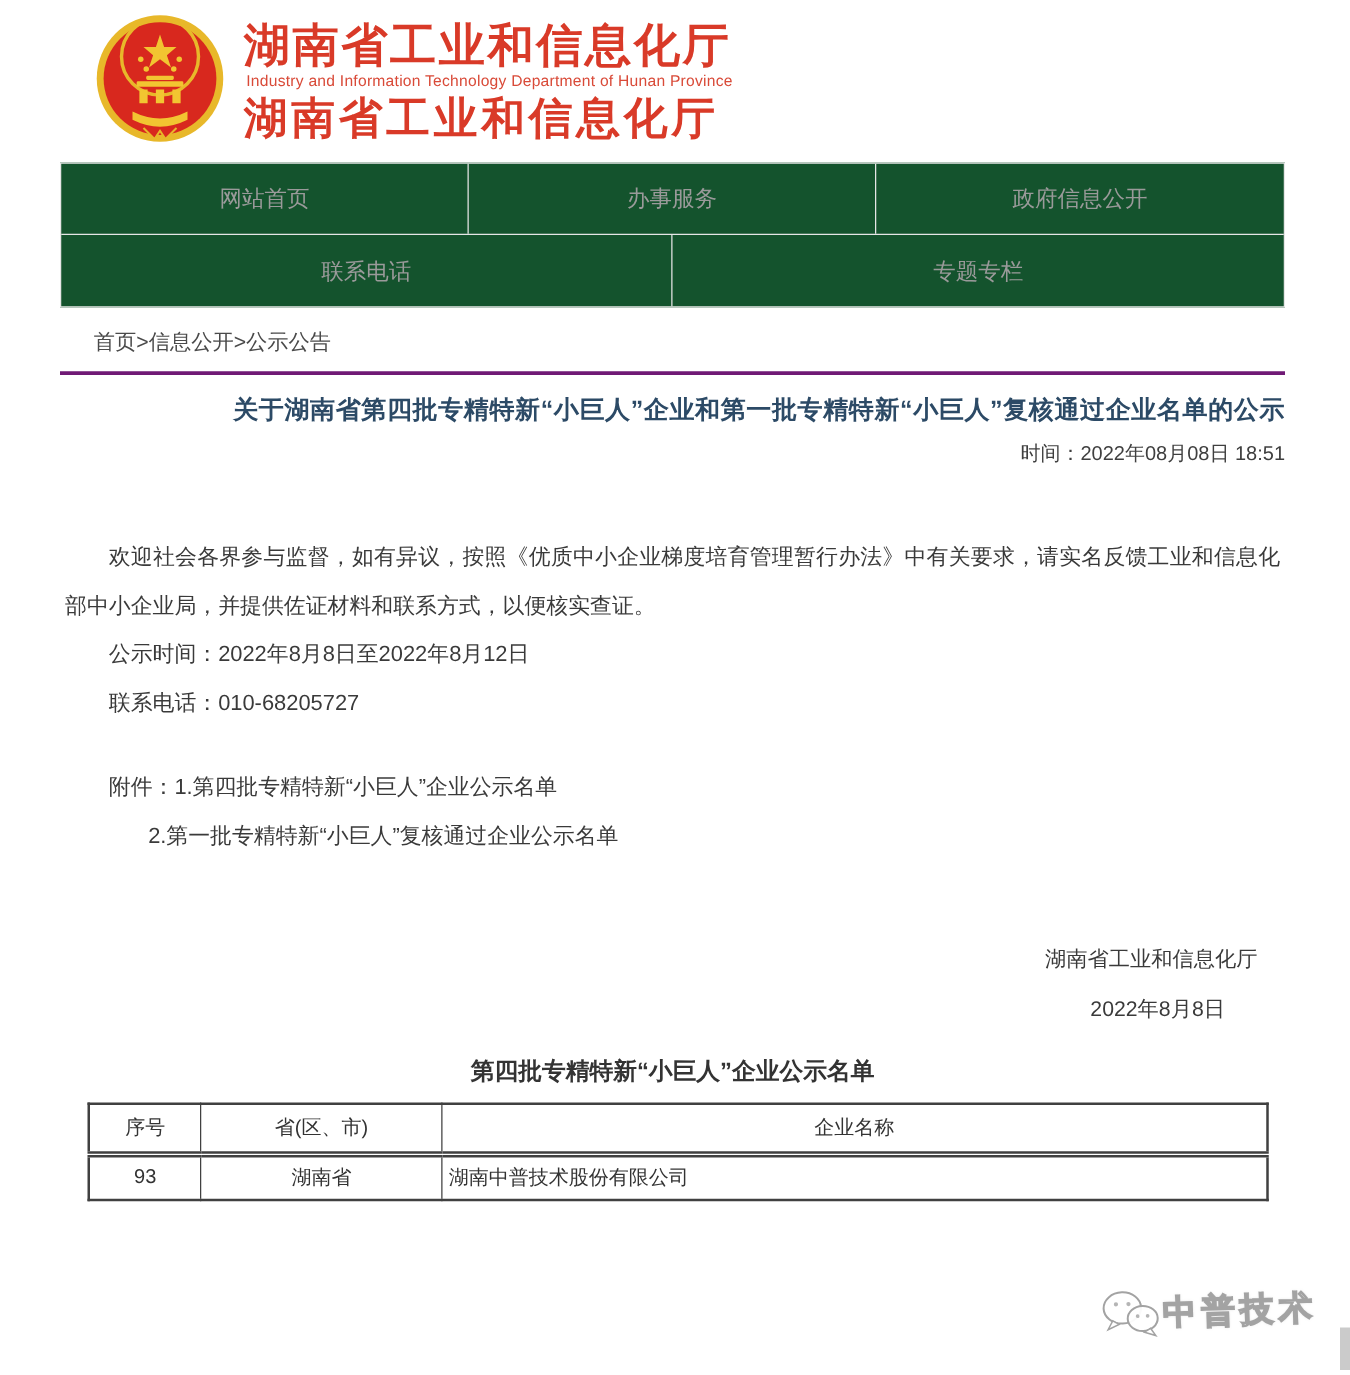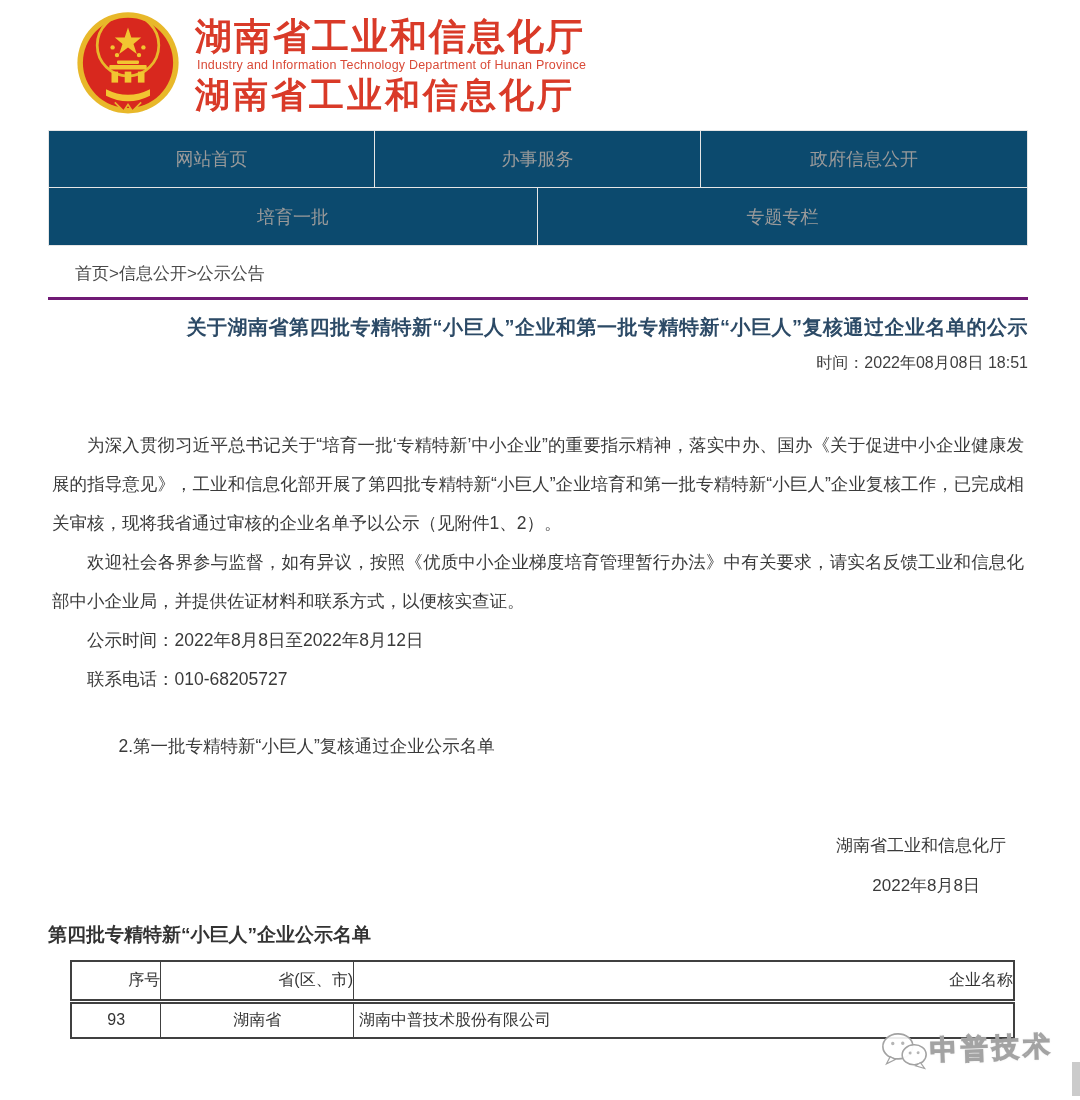--- a/index.html
+++ b/index.html
@@ -14,21 +14,21 @@
 
   
   .site-header { display: flex; align-items: center; padding: 10px 0 10px 25px; height: 130px; }
   .emblem { width: 110px; height: 110px; flex: 0 0 auto; }
   .org-block { margin-left: 12px; line-height: 1.06; }
   .org-line1 { font-size: 37px; font-weight: bold; color: #d93a28; letter-spacing: 2px; }
   .org-en   { font-size: 12.5px; color: #d94a38; margin: 3px 0 4px 2px; letter-spacing: 0.2px; }
   .org-line2 { font-size: 35px; font-weight: bold; color: #d93a28; letter-spacing: 3px; }
 
   
-  .nav-box { border: 1px solid #e6e6e6; background: #0c4a6e; }
+  .nav-box { border: 1px solid #e6e6e6; background: #14532d; }
   .nav-row { display: grid; height: 57px; }
   .nav-row.r1 { grid-template-columns: 1fr 1fr 1fr; border-bottom: 1px solid #e6e6e6; }
   .nav-row.r2 { grid-template-columns: 1fr 1fr; }
   .nav-cell {
     display: flex; align-items: center; justify-content: center;
     font-size: 18px; color: #9a9a9a; border-right: 1px solid #e6e6e6; cursor: pointer;
   }
   .nav-cell:last-child { border-right: none; }
 
   
@@ -51,26 +51,26 @@
   .attachments { margin-top: 28px; }
   .attach-line1 { text-indent: 2em; }
   .attach-line2 { padding-left: 3.8em; }
 
   .signature { margin-top: 60px; text-align: right; font-size: 17px; line-height: 40px; color: #3a3a3a; }
   .signature .sig-org  { padding-right: 18px; }
   .signature .sig-date { padding-right: 44px; }
 
   
   .appendix-label { margin-top: 26px; padding-left: 27px; font-size: 17px; color: #333; }
-  .appendix-title { margin-top: 16px; font-size: 19px; font-weight: bold; color: #333; }
+  .appendix-title { margin-top: 16px; text-align: center; font-size: 19px; font-weight: bold; color: #333; }
 
   table.roster { margin-top: 12px; margin-left: 22px; width: 945px; border-collapse: collapse; font-size: 16px; color: #333; background: #fff; }
   table.roster { border: 2px solid #404040; }
   table.roster th {
-    height: 40px; font-weight: normal; text-align: right;
+    height: 40px; font-weight: normal; text-align: center;
     border-right: 1px solid #404040; border-bottom: 5px double #404040;
   }
   table.roster td { height: 37px; text-align: center; border-right: 1px solid #404040; }
   table.roster th:last-child, table.roster td:last-child { border-right: none; }
   table.roster td.company { text-align: left; padding-left: 5px; }
 
   
   .watermark {
     position: absolute; left: 878px; top: 1026px; display: flex; align-items: center;
     transform: rotate(-2deg); pointer-events: none;
@@ -113,37 +113,37 @@
     </div>
   </div>
 
   <div class="nav-box">
     <div class="nav-row r1">
       <div class="nav-cell">网站首页</div>
       <div class="nav-cell">办事服务</div>
       <div class="nav-cell">政府信息公开</div>
     </div>
     <div class="nav-row r2">
-      <div class="nav-cell">培育一批</div>
+      <div class="nav-cell">联系电话</div>
       <div class="nav-cell">专题专栏</div>
     </div>
   </div>
 
   <div class="breadcrumb">首页&gt;信息公开&gt;公示公告</div>
 
   <h1 class="article-title">关于湖南省第四批专精特新“小巨人”企业和第一批专精特新“小巨人”复核通过企业名单的公示</h1>
   <div class="article-time">时间：2022年08月08日 18:51</div>
 
   <div class="article-body">
-    <p class="indent">为深入贯彻习近平总书记关于“培育一批‘专精特新’中小企业”的重要指示精神，落实中办、国办《关于促进中小企业健康发展的指导意见》，工业和信息化部开展了第四批专精特新“小巨人”企业培育和第一批专精特新“小巨人”企业复核工作，已完成相关审核，现将我省通过审核的企业名单予以公示（见附件1、2）。</p>
     <p class="indent">欢迎社会各界参与监督，如有异议，按照《优质中小企业梯度培育管理暂行办法》中有关要求，请实名反馈工业和信息化部中小企业局，并提供佐证材料和联系方式，以便核实查证。</p>
     <p class="info-line">公示时间：2022年8月8日至2022年8月12日</p>
     <p class="info-line">联系电话：010-68205727</p>
 
     <div class="attachments">
+      <p class="attach-line1"><span>附件：</span><span>1.第四批专精特新“小巨人”企业公示名单</span></p>
       <p class="attach-line2"><span>2.第一批专精特新“小巨人”复核通过企业公示名单</span></p>
     </div>
 
     <div class="signature">
       <div class="sig-org">湖南省工业和信息化厅</div>
       <div class="sig-date">2022年8月8日</div>
     </div>
   </div>
 
   <div class="appendix-title">第四批专精特新“小巨人”企业公示名单</div>

